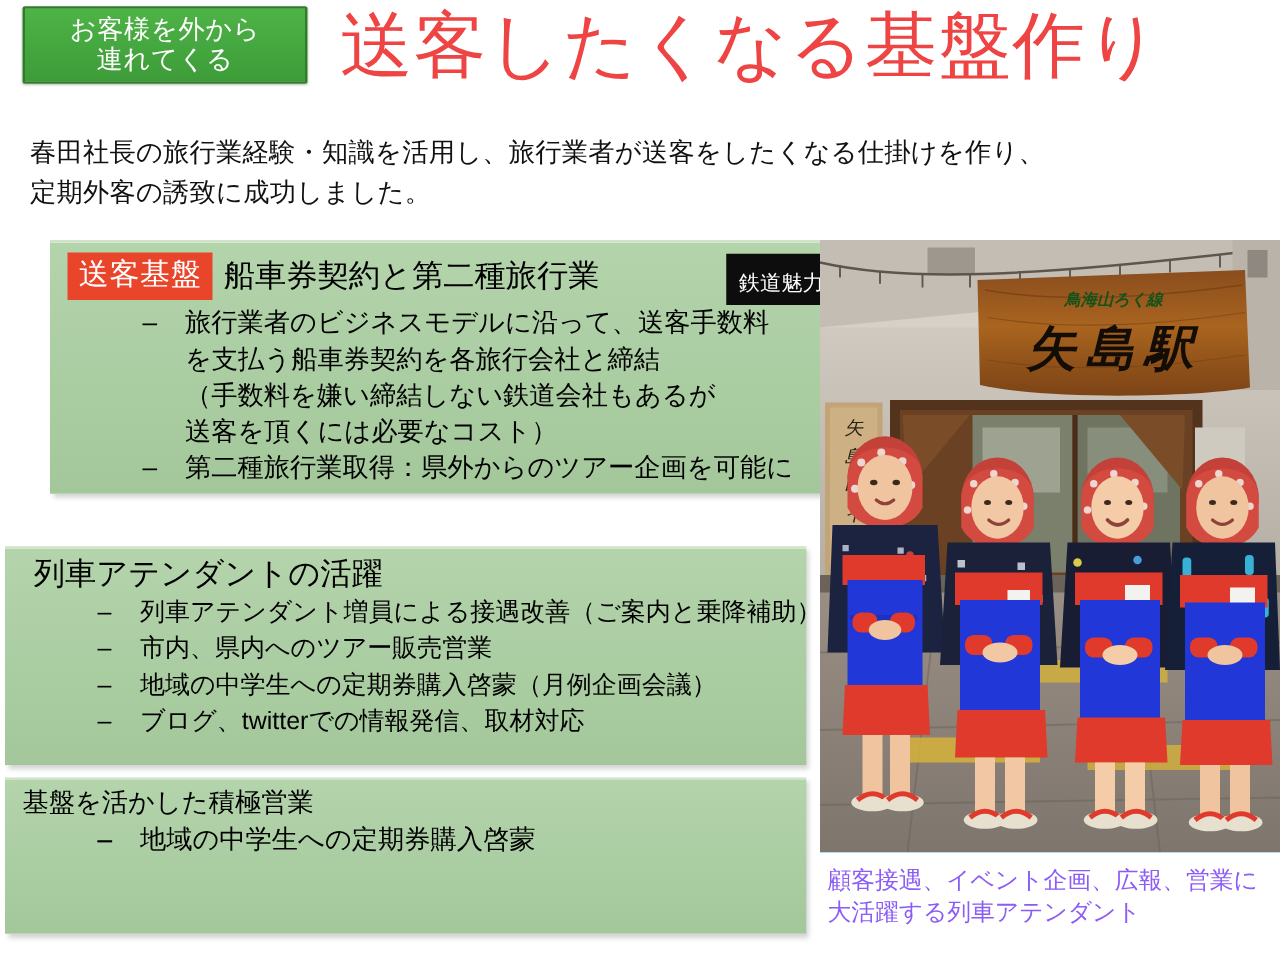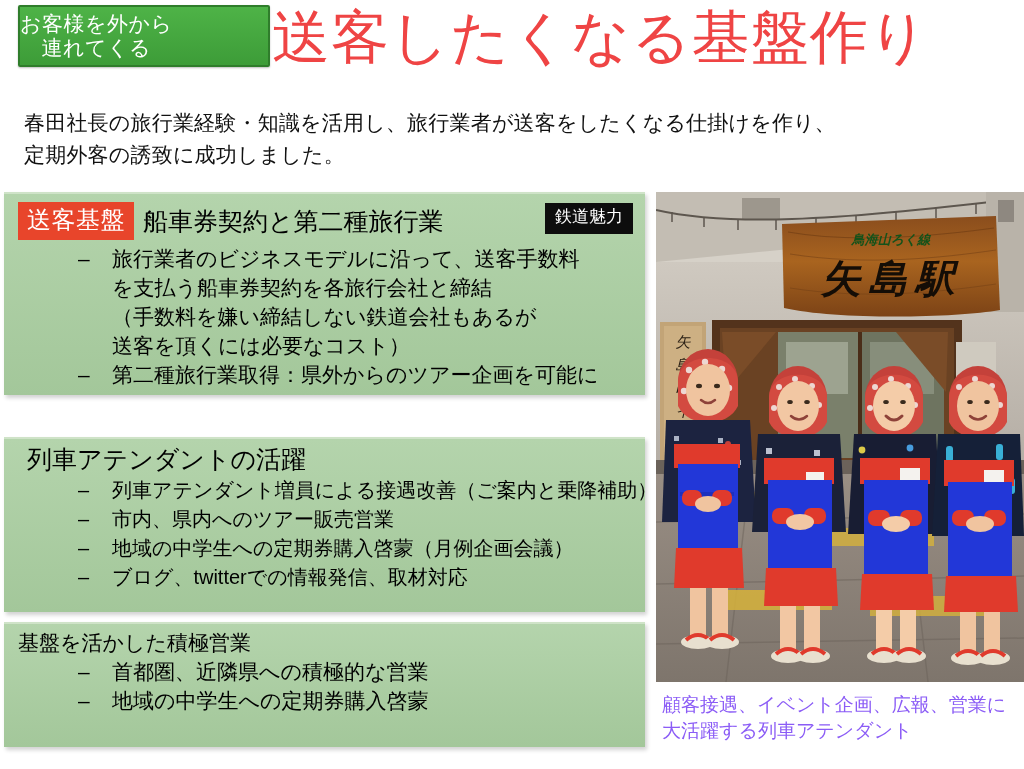--- a/index.html
+++ b/index.html
@@ -14,29 +14,29 @@
     overflow: hidden;
     font-family: "Liberation Sans", "DejaVu Sans", sans-serif;
     color: #000000;
   }
 
   
   #header-badge {
     position: absolute;
     left: 18px;
     top: 5px;
-    width: 252px;
+    width: 228px;
     height: 62px;
     background: linear-gradient(#4eb347, #3d9c38);
     border: 2px solid #2f7d2b;
     border-radius: 2px;
     box-sizing: border-box;
     display: flex;
     align-items: center;
-    justify-content: flex-start;
+    justify-content: center;
     text-align: center;
     color: #ffffff;
     font-size: 21px;
     line-height: 1.15;
     font-weight: 400;
     letter-spacing: 0.5px;
     box-shadow: 0 1px 2px rgba(0,0,0,0.25);
   }
   #header-badge .line { display: block; }
 
@@ -67,21 +67,21 @@
   
   .panel {
     position: absolute;
     left: 4px;
     width: 641px;
     background: linear-gradient(#b4d4ac, #a3c79a);
     border-top: 2px solid #cfe3c8;
     box-sizing: border-box;
     box-shadow: 2px 3px 4px rgba(0,0,0,0.18);
   }
-  #panel-soukyaku { top: 192px; height: 203px; }
+  #panel-soukyaku { top: 192px; height: 203px; margin-left: 36px; }
   #panel-eigyo    { top: 437px; height: 175px; }
   #panel-kiban    { top: 622px; height: 125px; }
 
   .panel-head {
     display: flex;
     align-items: center;
     padding: 8px 0 0 14px;
   }
   .tag {
     background: #e8452b;
@@ -104,21 +104,21 @@
     font-size: 21px;
   }
   #tag-black {
     position: absolute;
     right: 12px;
     top: 9px;
     background: #0d0d0d;
     color: #ffffff;
     font-size: 17px;
     line-height: 1;
-    padding: 5px 10px 9px 10px;
+    padding: 15px 10px 9px 10px;
     white-space: nowrap;
   }
 
   .bullets {
     margin: 0;
     padding: 4px 0 0 0;
     list-style: none;
   }
   .bullets li {
     position: relative;
@@ -224,21 +224,20 @@
   </ul>
 </div>
 
 <div class="panel" id="panel-kiban">
   <div class="panel-head">
     <span class="panel-head-text no-tag">基盤を活かした積極営業</span>
   </div>
   <ul class="bullets">
     <li>
       <span class="dash">–</span>
-      <span class="cont">首都圏、近隣県への積極的な営業</span>
     </li>
     <li>
       <span class="dash">–</span>
       <span class="cont">地域の中学生への定期券購入啓蒙</span>
     </li>
   </ul>
 </div>
 
 <div id="photo">
   <svg width="368" height="490" viewBox="0 0 368 490" xmlns="http://www.w3.org/2000/svg">

